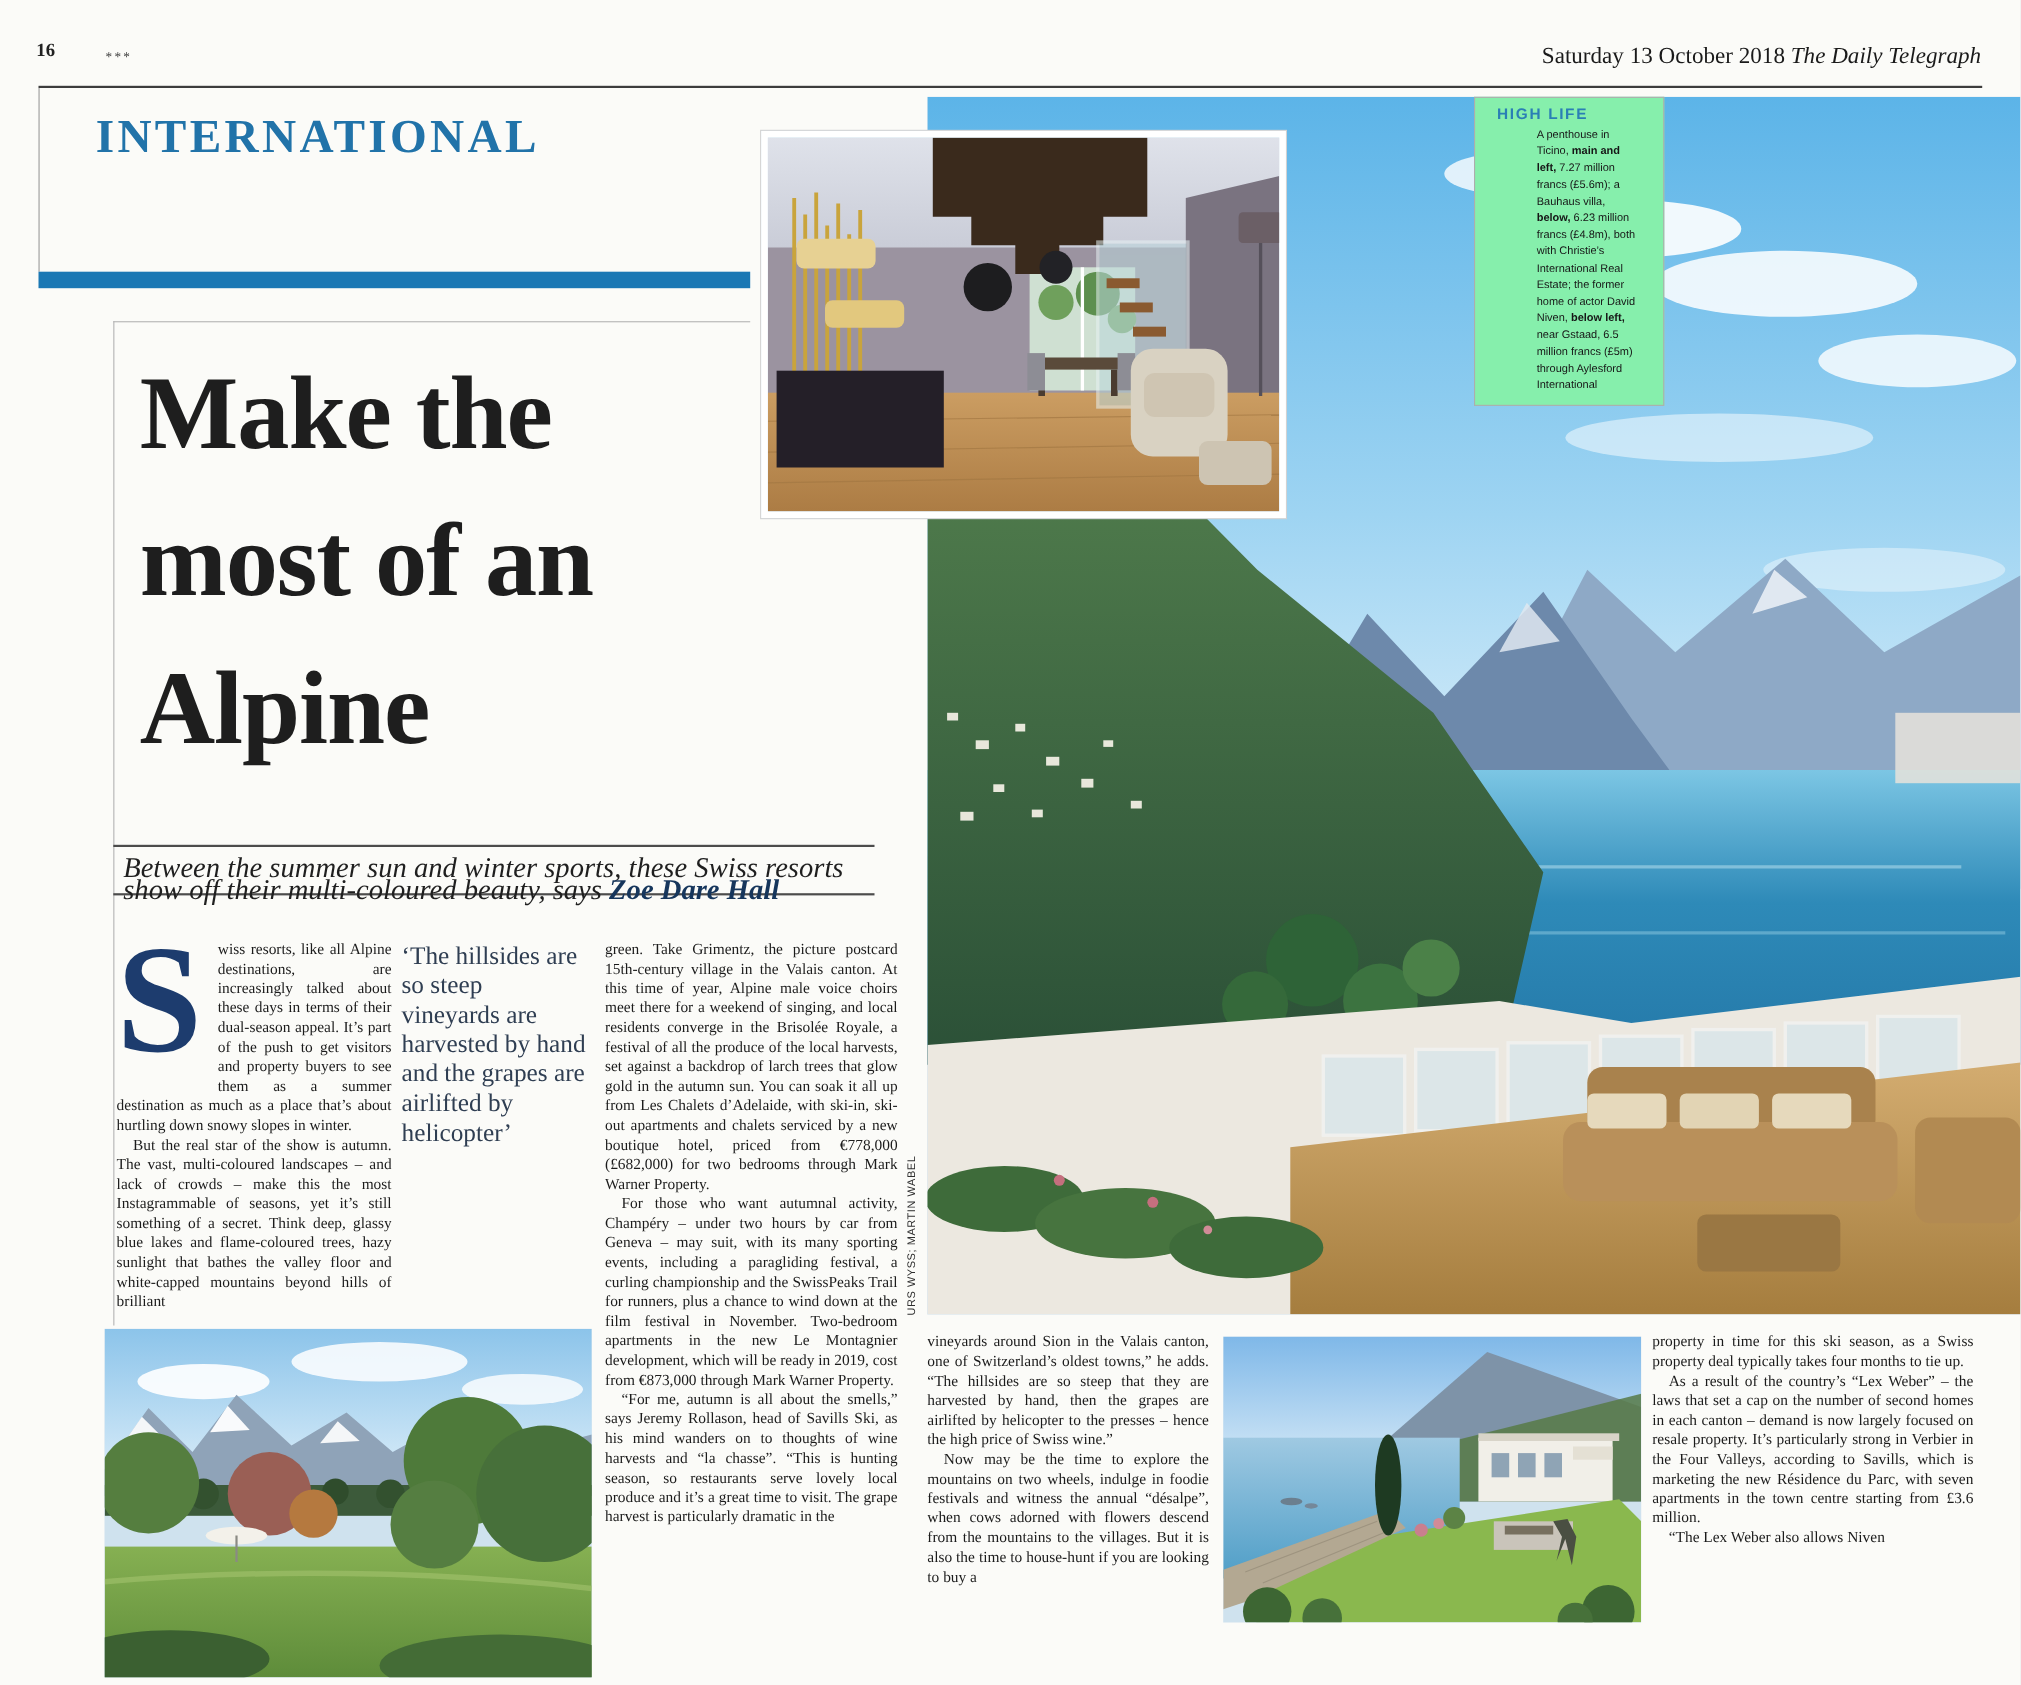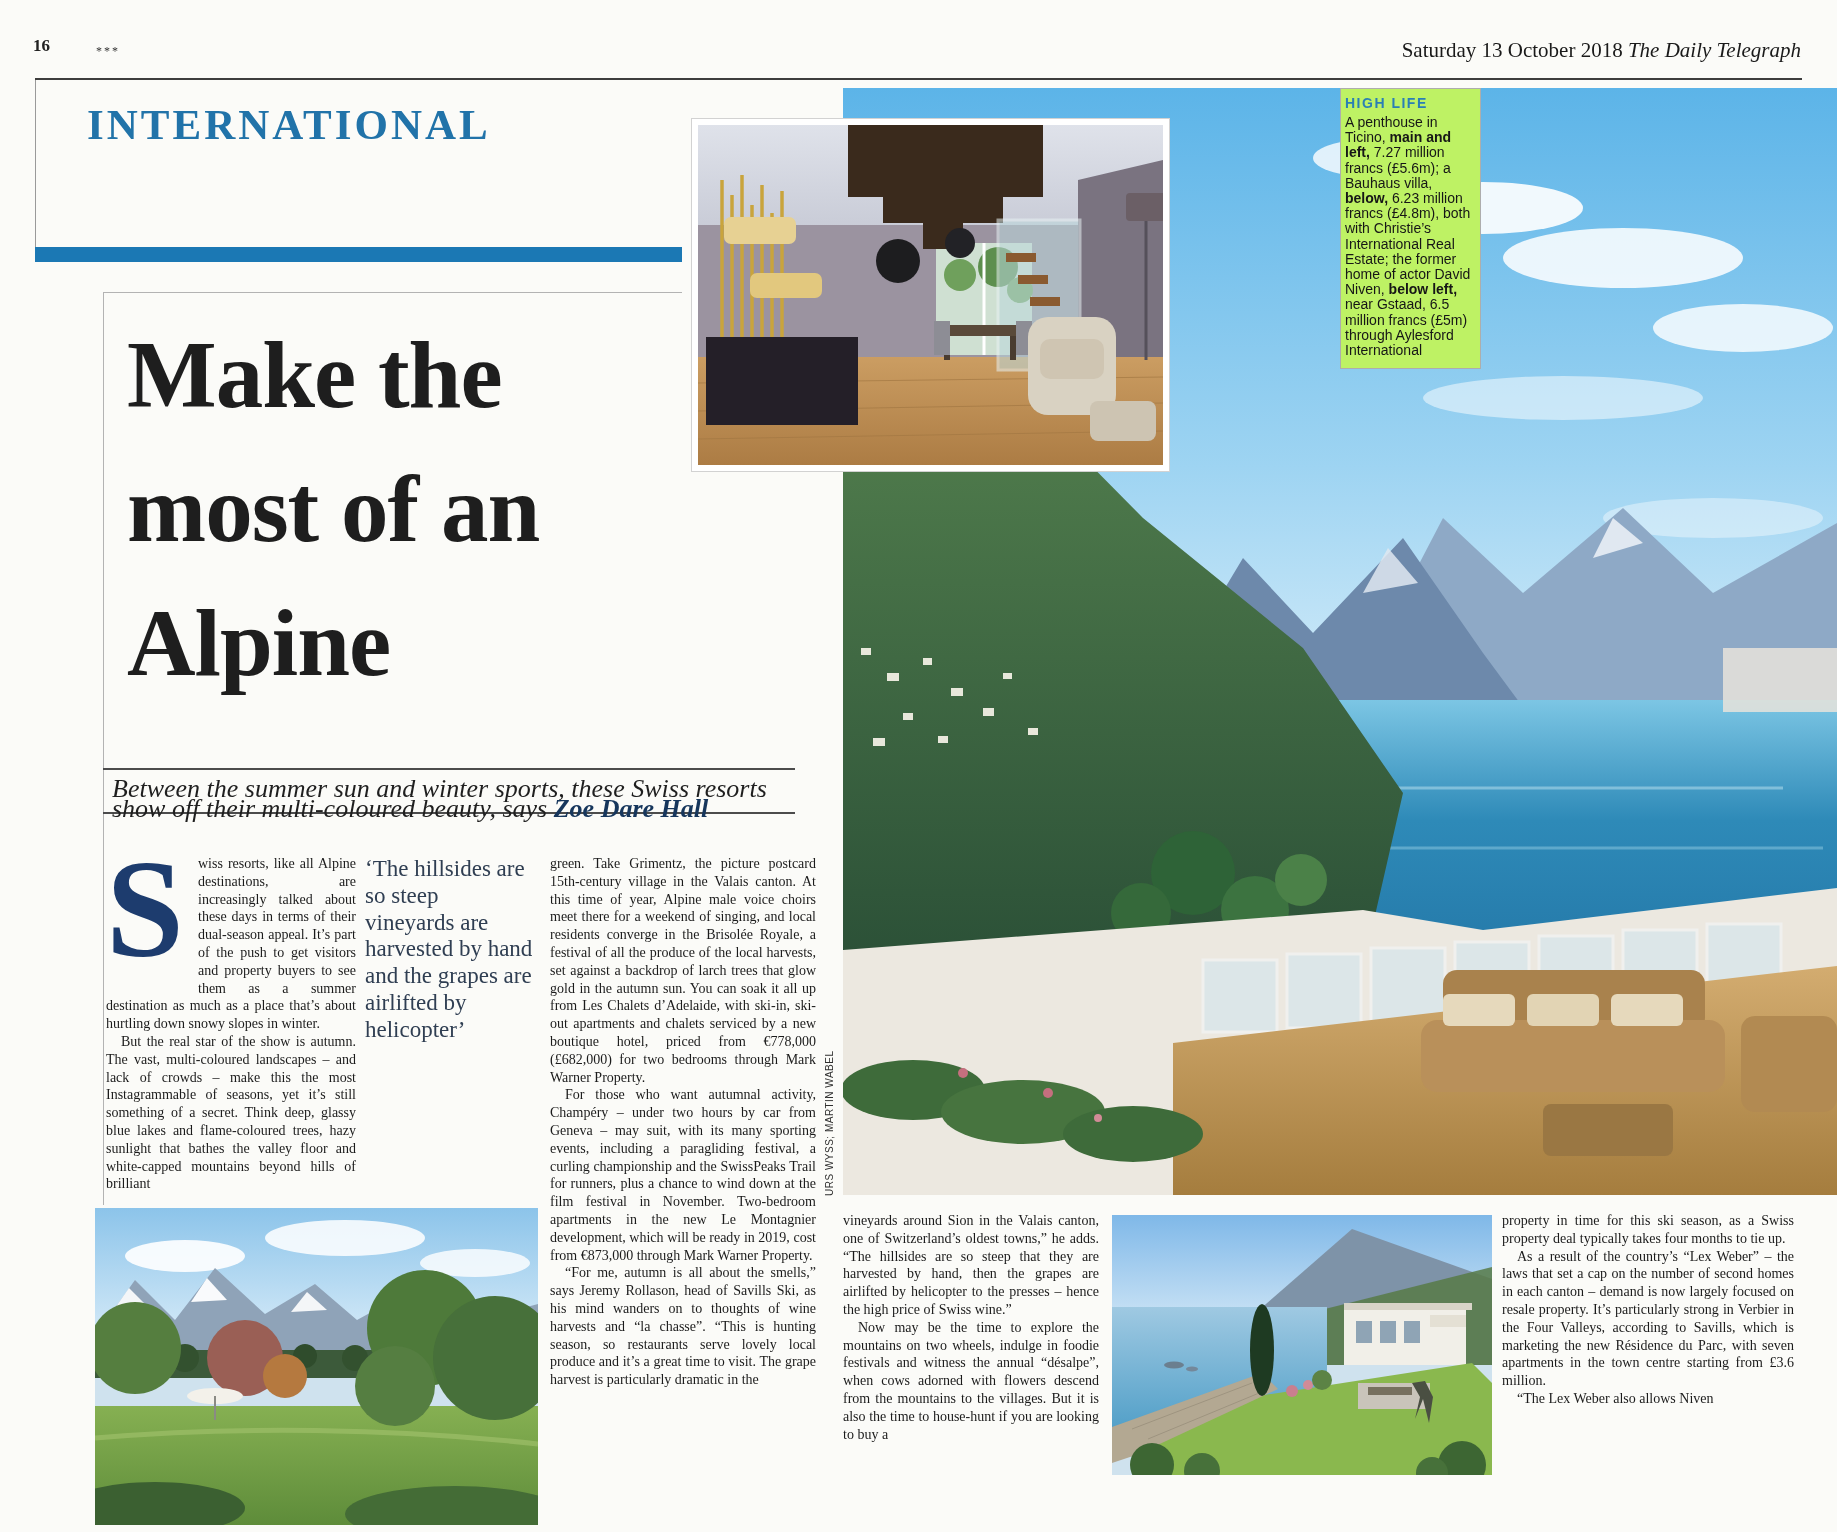--- a/index.html
+++ b/index.html
@@ -47,24 +47,24 @@
               color:#2f3e52;text-align:left;}
 
   .photo{position:absolute;overflow:hidden;background:#cfe2ee;}
   .photo svg{display:block;width:100%;height:100%;}
   .main-photo{left:843px;top:88px;width:994px;height:1107px;}
   .inset-photo{left:692px;top:119px;width:465px;height:340px;border:6px solid #fff;
                box-shadow:0 0 0 1px #d2d2d2;}
   .garden-photo{left:95px;top:1208px;width:443px;height:317px;}
   .villa-photo{left:1112px;top:1215px;width:380px;height:260px;}
 
-  .caption-box{left:1340px;top:88px;width:131px;background:#bef264;border:1px solid #adadad;
-               padding:6px 4px 10px;font-family:"Liberation Sans",sans-serif;z-index:5;}
+  .caption-box{left:1340px;top:88px;width:131px;background:#86efac;border:1px solid #adadad;
+               padding:6px 20px 10px;font-family:"Liberation Sans",sans-serif;z-index:5;}
   .cap-title{font-size:14px;font-weight:700;letter-spacing:1.5px;color:#2a7fb5;margin-bottom:4px;}
-  .cap-body{font-size:14px;line-height:15.2px;color:#161616;}
+  .cap-body{font-size:10px;line-height:15.2px;color:#161616;margin-left:36px;}
   .seg-b{font-weight:700;}
 
   .photo-credit{left:824px;top:1196px;transform:rotate(-90deg);transform-origin:0 0;
                 font-family:"Liberation Sans",sans-serif;font-size:10px;letter-spacing:.5px;
                 color:#2f2f2f;white-space:nowrap;}
 </style>
 </head>
 <body>
 
 <div class="page">

